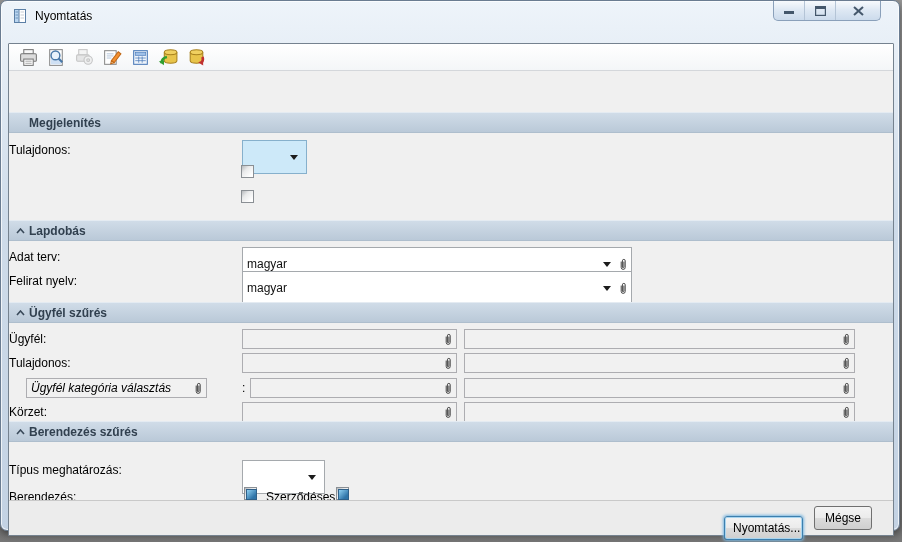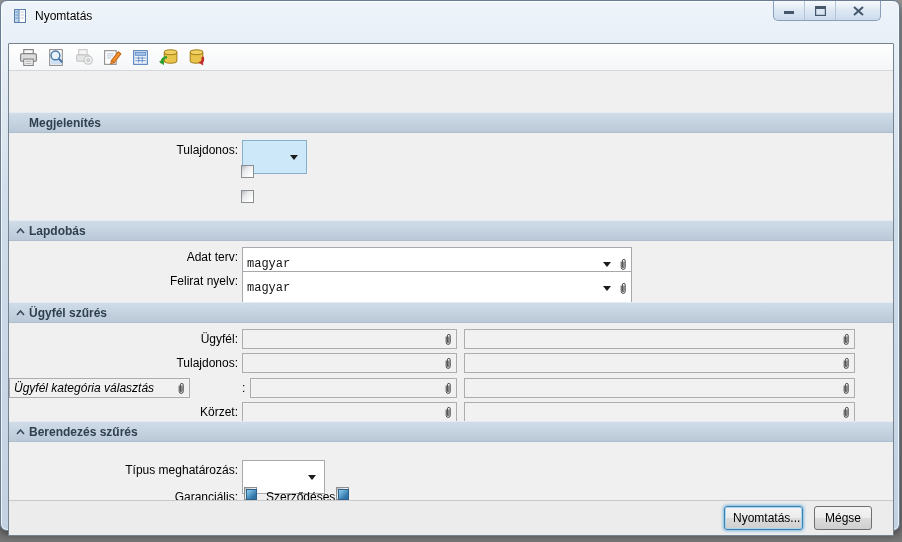--- a/index.html
+++ b/index.html
@@ -29,25 +29,25 @@
     display:flex;align-items:center;gap:4px;padding-left:7px;}
   .tbtn{width:24px;height:24px;display:flex;align-items:center;justify-content:center;border-radius:3px;}
 
   
   .form{position:absolute;left:0;top:27px;right:0;bottom:35px;}
   .sec{position:absolute;left:0;right:0;height:21px;
     background:linear-gradient(#d0dce8,#bac9d8);
     border-top:1px solid #e4ebf2;border-bottom:1px solid #aebecd;
     line-height:20px;font-weight:bold;color:#31404f;padding-left:20px;}
   .sec .chev{position:absolute;left:7px;top:7px;}
-  .lbl{position:absolute;left:0;width:229px;text-align:right;color:#000;white-space:nowrap;}
+  .lbl{position:absolute;left:0;width:229px;text-align:left;color:#000;white-space:nowrap;}
   .colon{position:absolute;color:#000;}
 
   .combo{position:absolute;height:20px;background:#fff;border:1px solid #a5a9ad;
-    display:flex;align-items:center;padding:16px 4px;cursor:default;font-family:Liberation Mono, monospace;}
+    display:flex;align-items:center;padding:16px 4px;cursor:default;}
   .combo.focus{background:#cde9f9;border-color:#86b0cc;}
   .arrow{position:absolute;top:50%;margin-top:-2px;width:0;height:0;
     border-left:4px solid transparent;border-right:4px solid transparent;border-top:5px solid #1c1c1c;}
   .gfield{position:absolute;height:20px;background:#f1f1f1;border:1px solid #adadb1;}
   .gfield input{position:absolute;left:0;top:0;width:calc(100% - 16px);height:100%;border:none;background:transparent;
     font:inherit;padding:0 0 0 4px;outline:none;}
   .catfield{position:absolute;height:20px;background:#f1f1f1;border:1px solid #adadb1;
     font-style:italic;line-height:18px;padding-left:4px;color:#000;cursor:default;}
   .pc{position:absolute;right:4px;top:50%;transform:translateY(-50%);}
 
@@ -247,21 +247,21 @@
             <use href="#pcpath"></use>
           </svg>
       </div>
       <div class="gfield" style="left:455px;top:282px;width:391px">
         <input type="text" value="" style="">
         <svg class="pc" viewBox="0 0 8 12" width="8" height="12">
             <use href="#pcpath"></use>
           </svg>
       </div>
 
-      <div class="catfield" style="left:0;top:307px;width:181px">
+      <div class="catfield" style="left:17px;top:307px;width:181px">
         <span>Ügyfél kategória választás</span>
         <svg class="pc" viewBox="0 0 8 12" width="8" height="12">
             <use href="#pcpath"></use>
           </svg>
       </div>
       <span class="colon" style="left:233px;top:310px">:</span>
       <div class="gfield" style="left:241px;top:307px;width:207px">
         <input type="text" value="" style="">
         <svg class="pc" viewBox="0 0 8 12" width="8" height="12">
             <use href="#pcpath"></use>
@@ -294,26 +294,26 @@
           </svg>
         <span>Berendezés szűrés</span>
       </div>
 
       <div class="lbl" style="top:392px">Típus meghatározás:</div>
       <div class="combo" style="left:233px;top:389px;width:83px">
         <span></span>
         <span class="arrow" style="right:8px"></span>
       </div>
 
-      <div class="lbl" style="top:419px">Garanciális:</div>
+      <div class="lbl" style="top:419px">Berendezés:</div>
       <div class="cb ind" style="left:235px;top:416px"></div>
       <span class="colon" style="left:257px;top:419px">Szerződéses:</span>
       <div class="cb ind" style="left:327px;top:416px"></div>
 
     </div>
 
     <div class="footer">
-      <button class="btn default" style="left:715px;top:5px;width:79px">Nyomtatás...</button>
+      <button class="btn default" style="left:715px;top:15px;width:79px">Nyomtatás...</button>
       <button class="btn" style="left:805px;top:5px;width:58px">Mégse</button>
     </div>
 
   </div>
 </div>
 
 </body></html>

